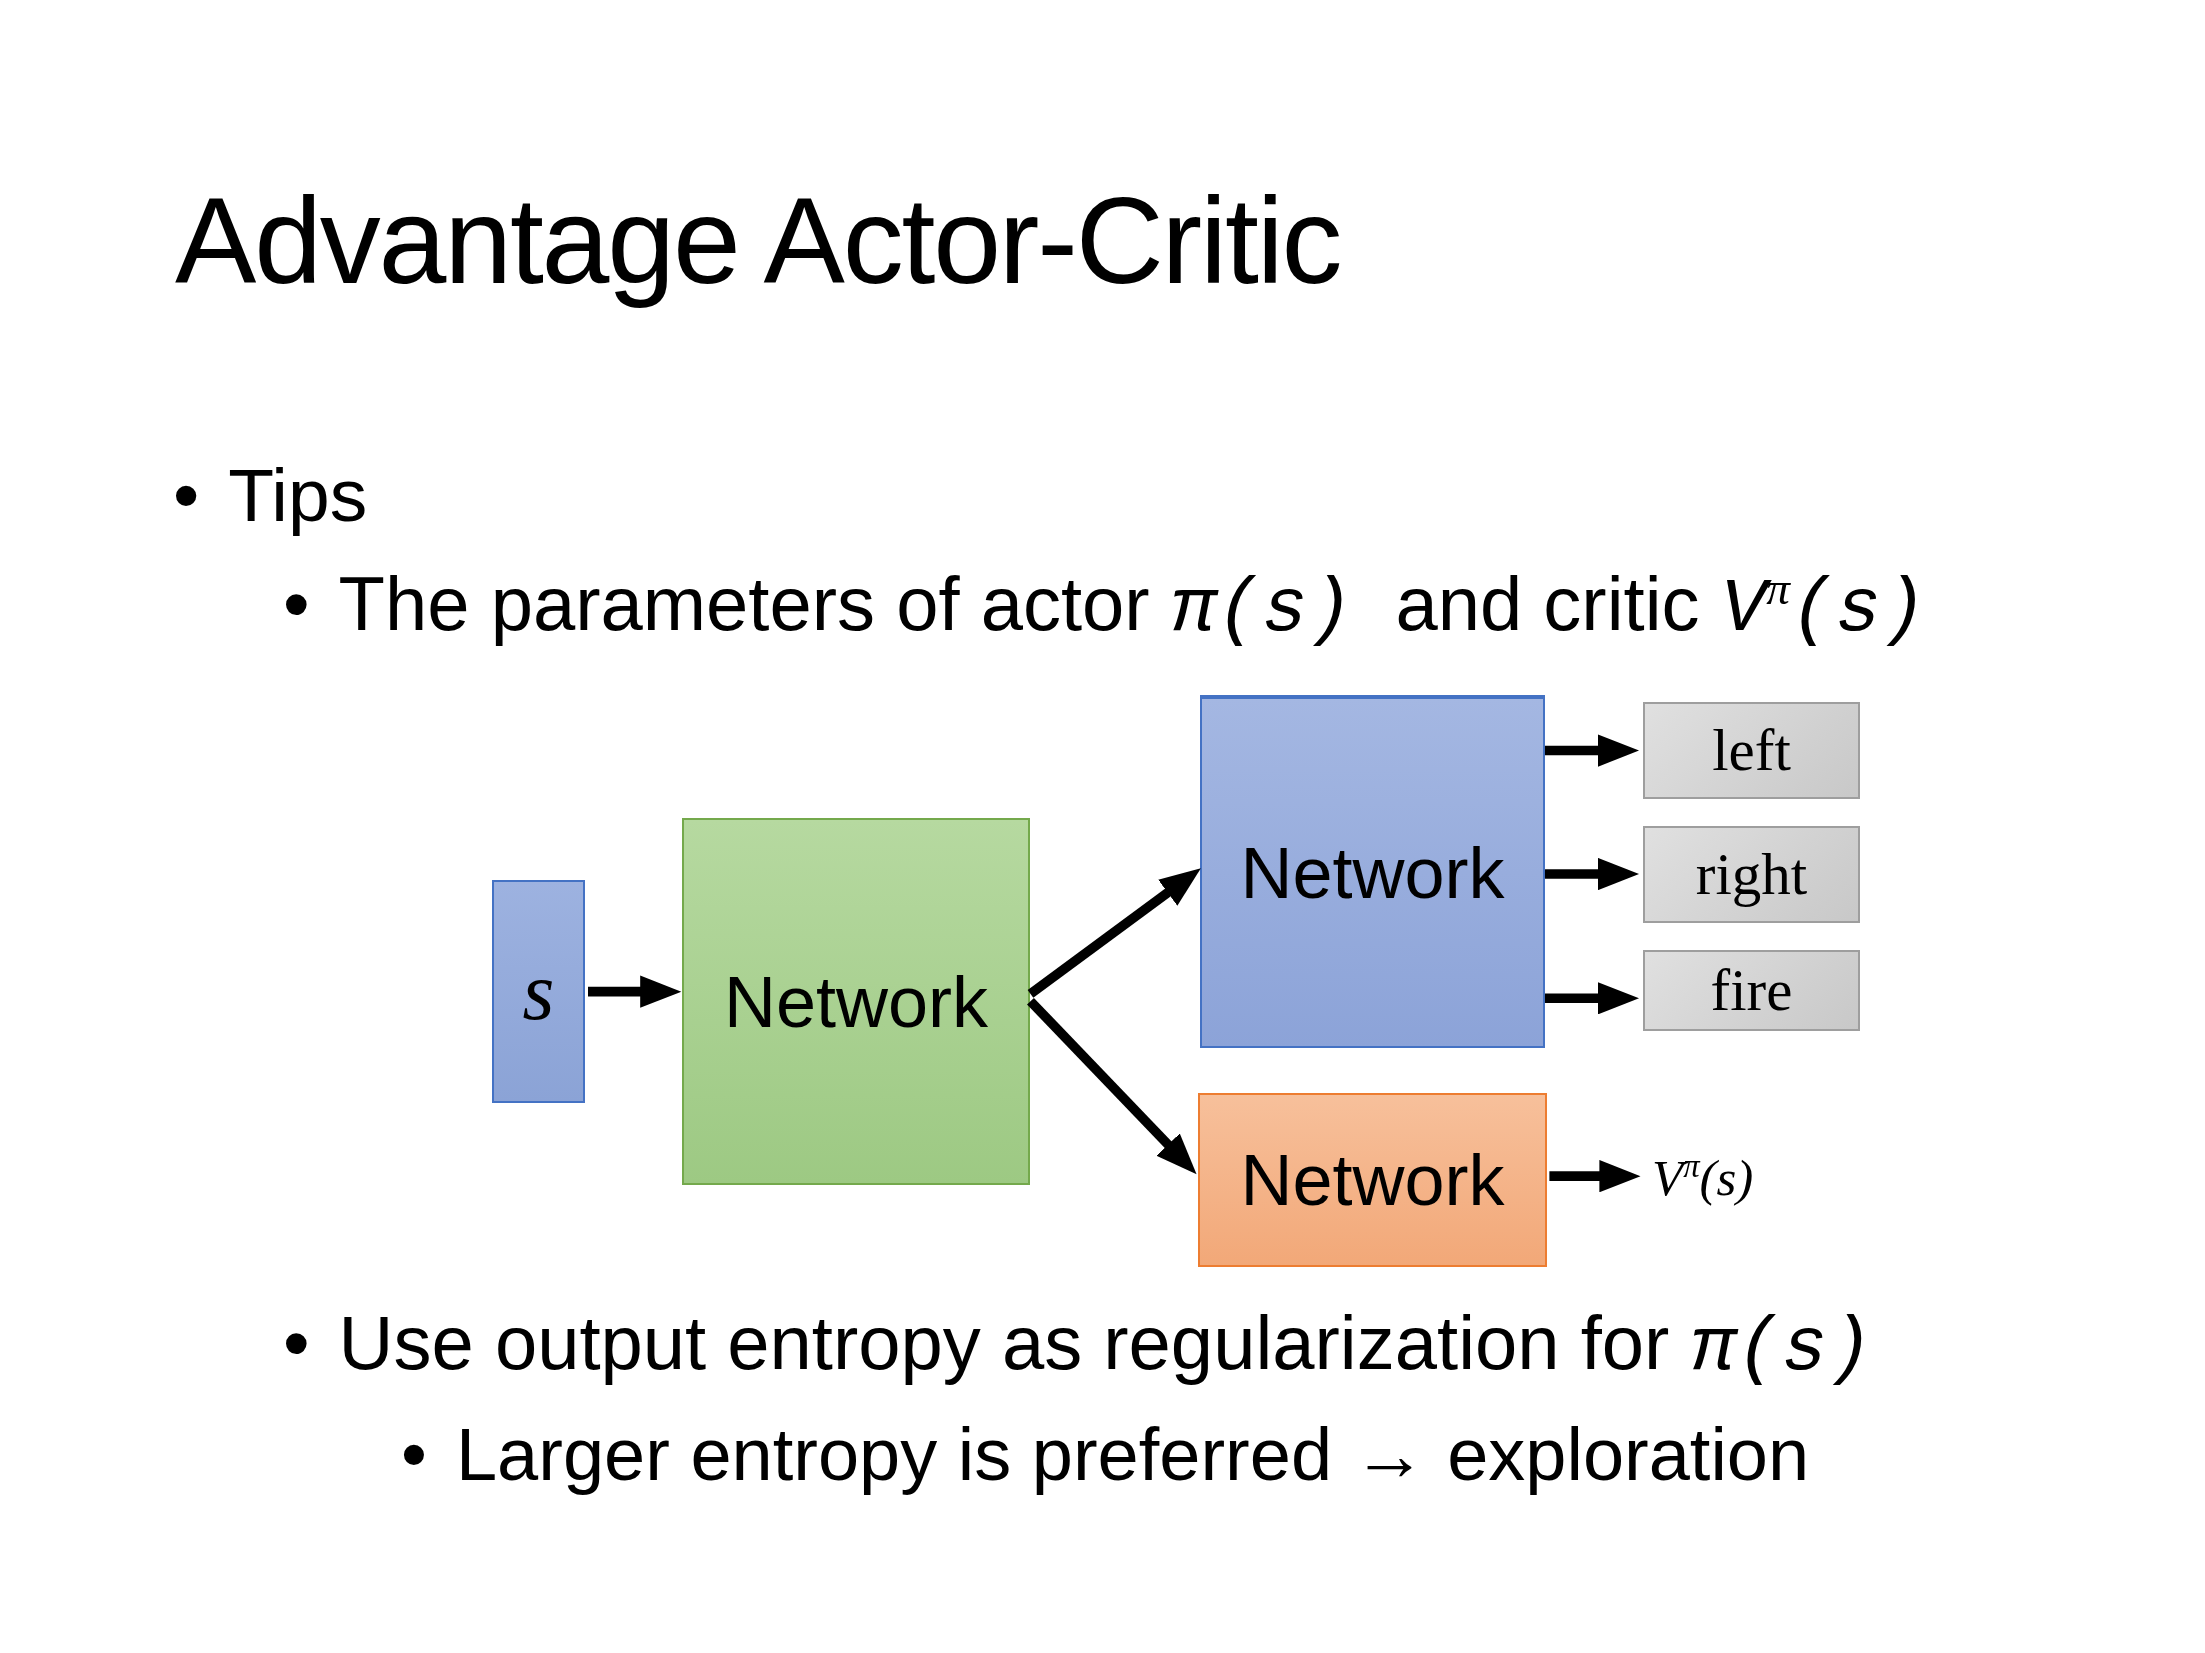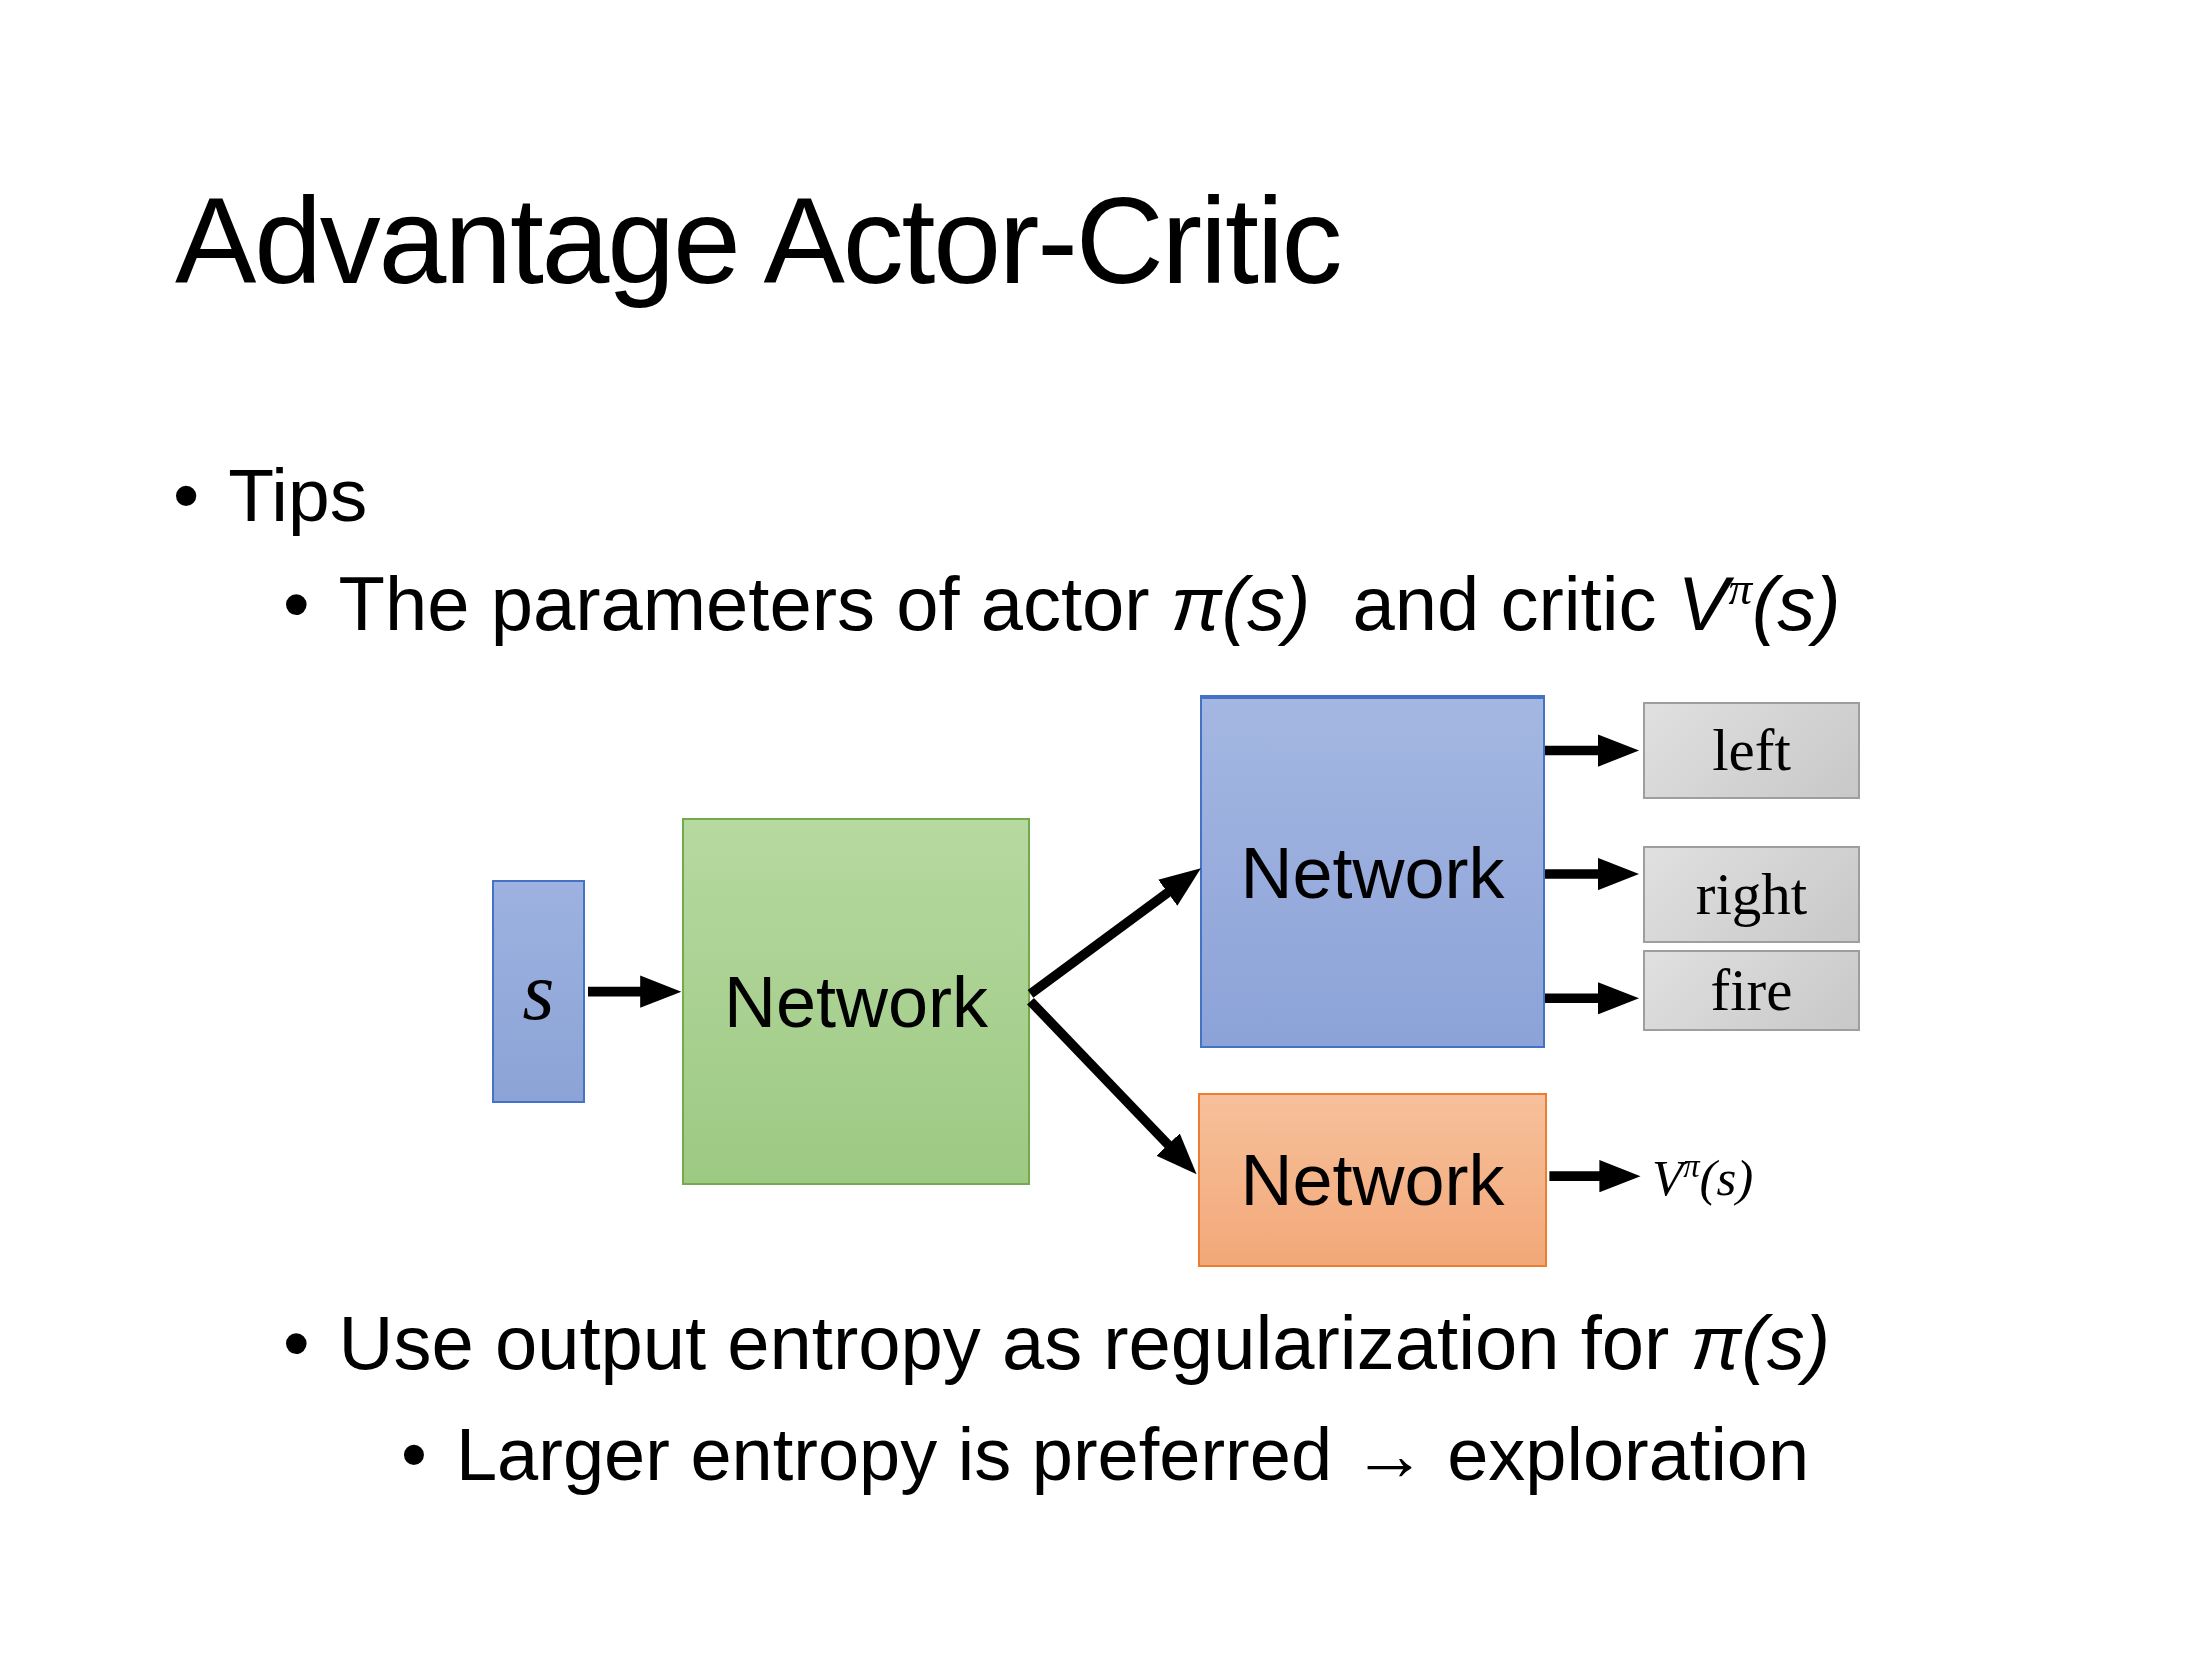--- a/index.html
+++ b/index.html
@@ -34,21 +34,21 @@
   .line .bullet {
     flex: 0 0 auto;
     margin-right: 29px;
   }
   .l-tips    { left: 173px; top: 450px;  font-size: 75px; line-height: 90px; }
   .l-param   { left: 283px; top: 559px;  font-size: 76px; line-height: 90px; }
   .l-entropy { left: 283px; top: 1297px; font-size: 76px; line-height: 91px; }
   .l-explore { left: 401px; top: 1411px; font-size: 74px; line-height: 88px; }
 
   .math {
-    font-family: Liberation Sans, sans-serif;
+    font-family: Liberation Mono, monospace;
     font-style: italic;
   }
   .math-sup {
     font-family: "Liberation Serif", serif;
     font-style: italic;
     font-size: 0.62em;
     vertical-align: super;
     line-height: 0;
   }
 
@@ -100,21 +100,21 @@
     left: 1643px; width: 217px; height: 97px;
     background: linear-gradient(135deg, var(--action-fill-top,#E0E0E0), var(--action-fill-bottom,#C8C8C8));
     border: 2.9px solid var(--action-border,#9E9E9E);
     text-align: right;
   }
   .action-box .box-label {
     font-family: "Liberation Serif", serif;
     font-size: 59px;
   }
   .action-left  { top: 702px; }
-  .action-right { top: 826px; margin-top: 20px; }
+  .action-right { top: 826px; }
   .action-fire  { top: 950px; height: 81px; }
 
   .value-output {
     position: absolute;
     left: 1652px;
     top: 1139px;
     font-family: "Liberation Serif", serif;
     font-style: italic;
     font-size: 51px;
     line-height: 79px;

